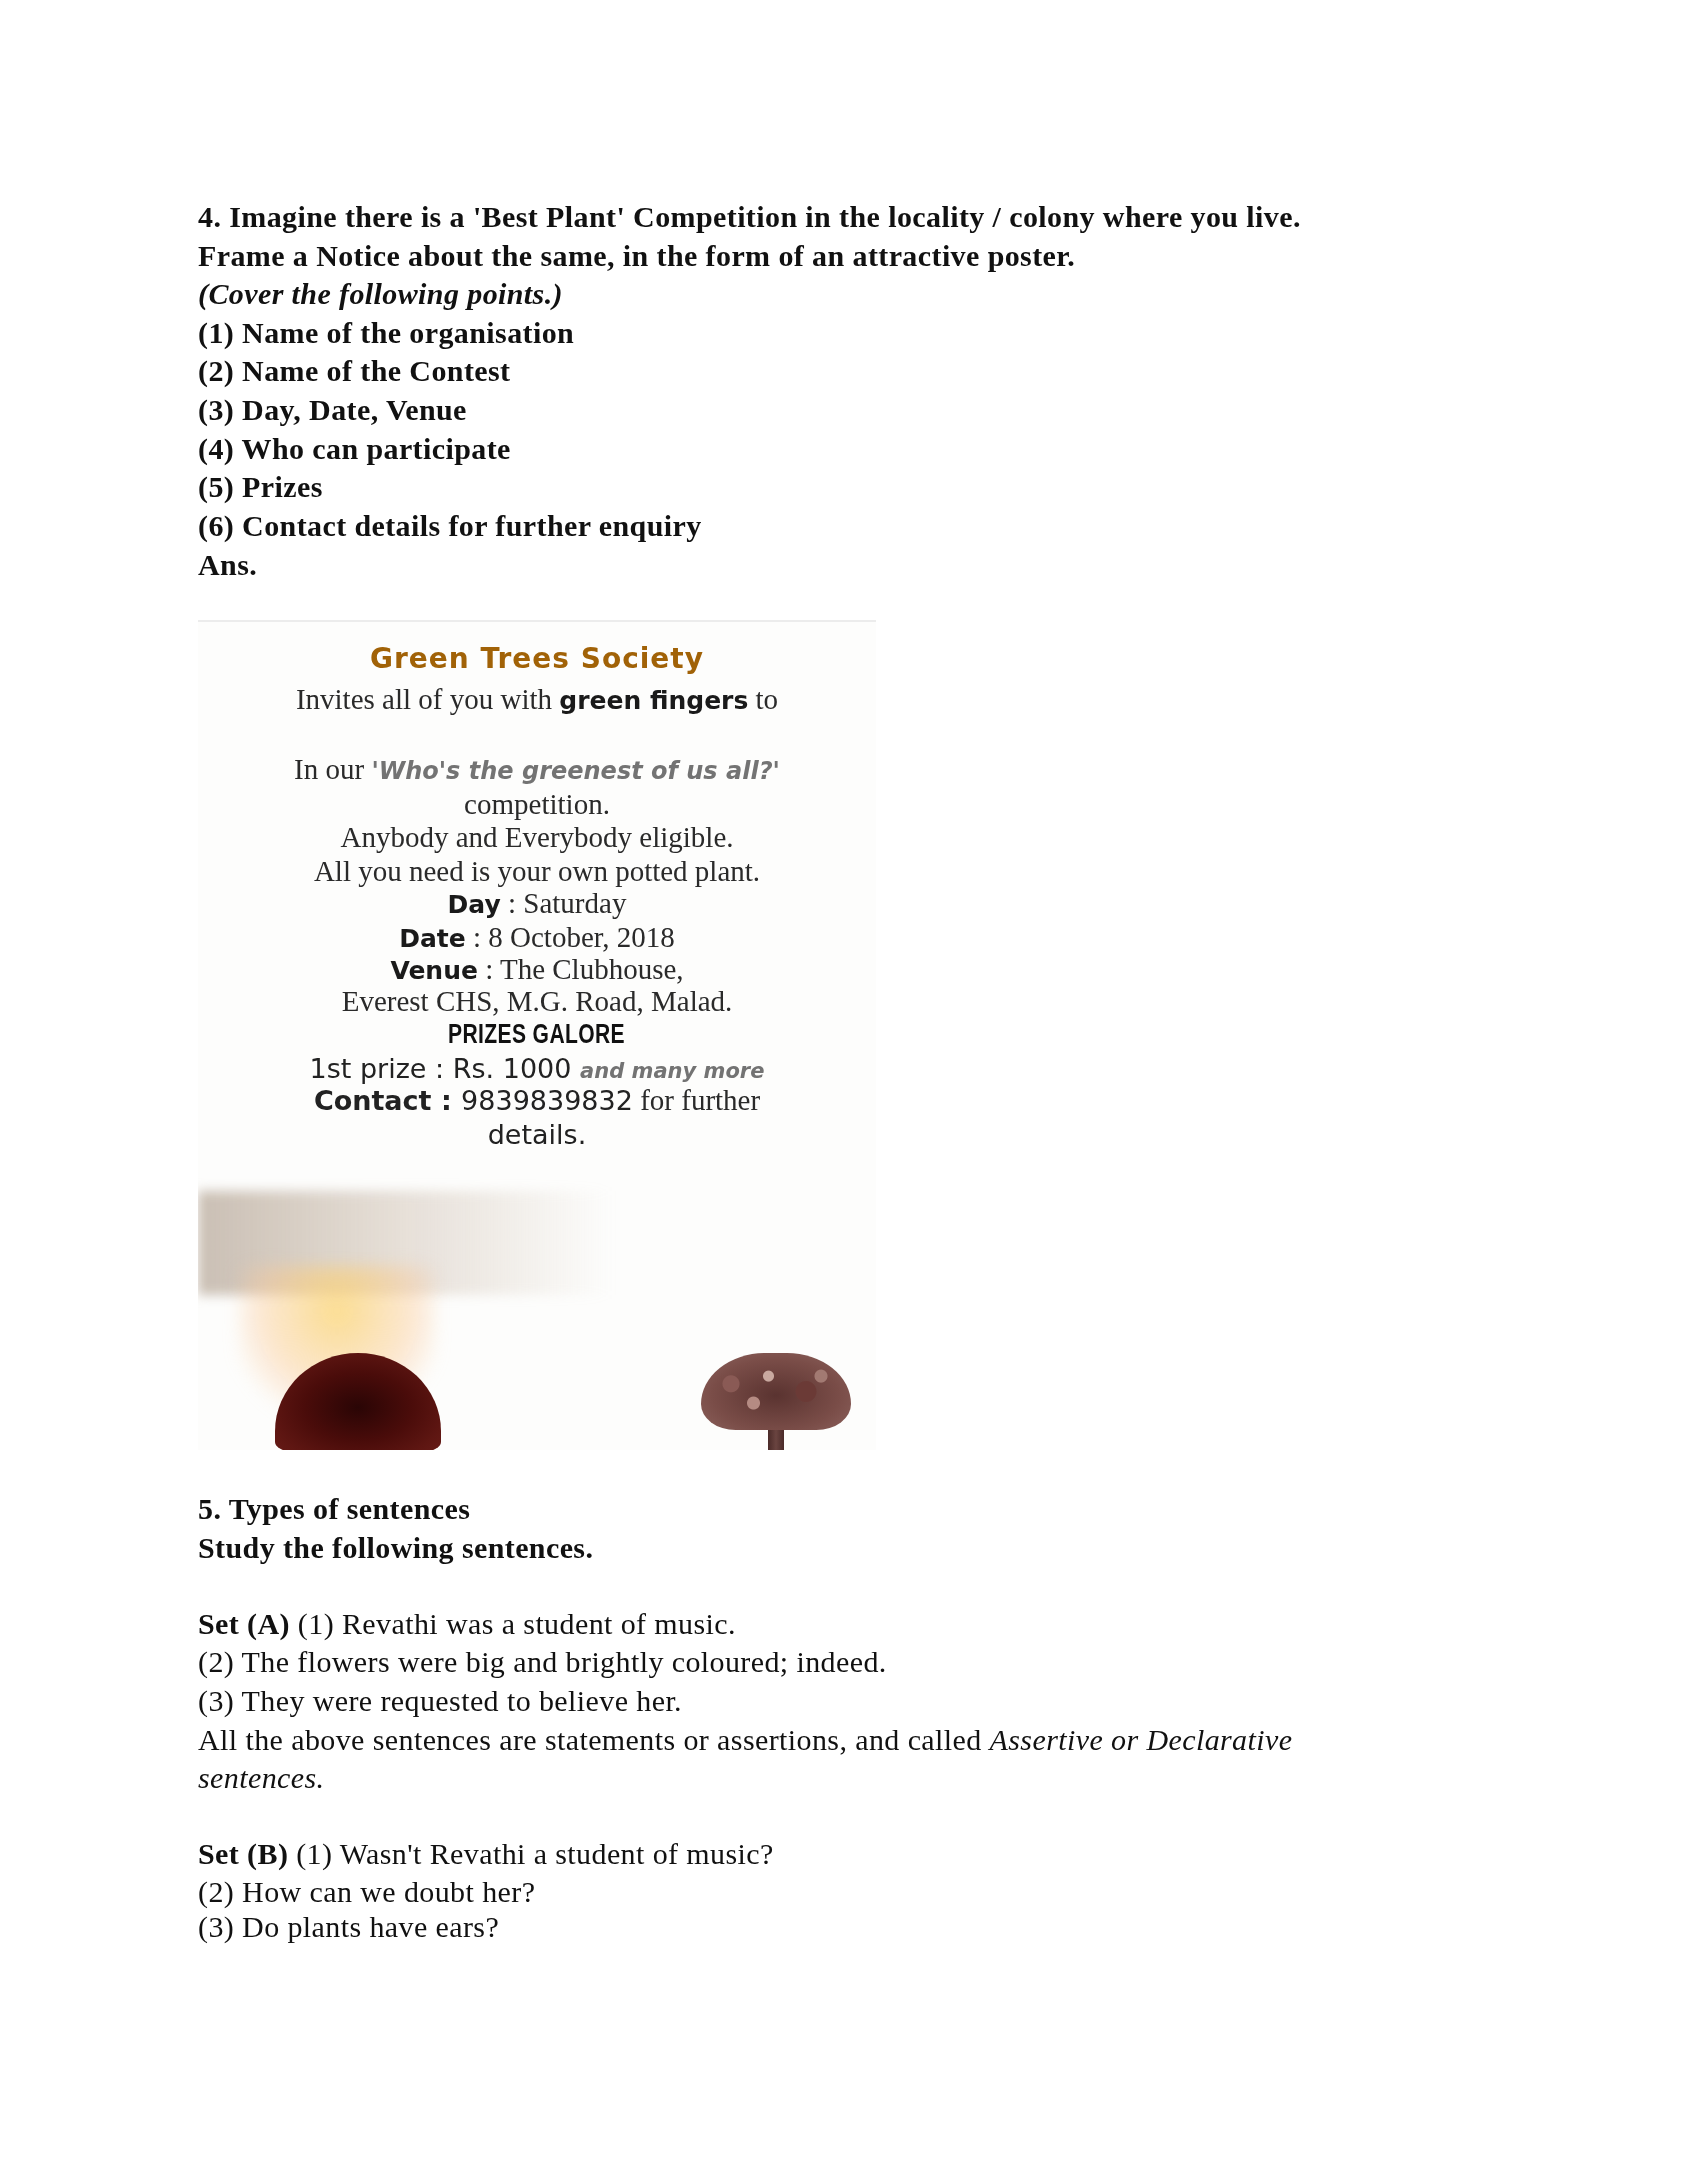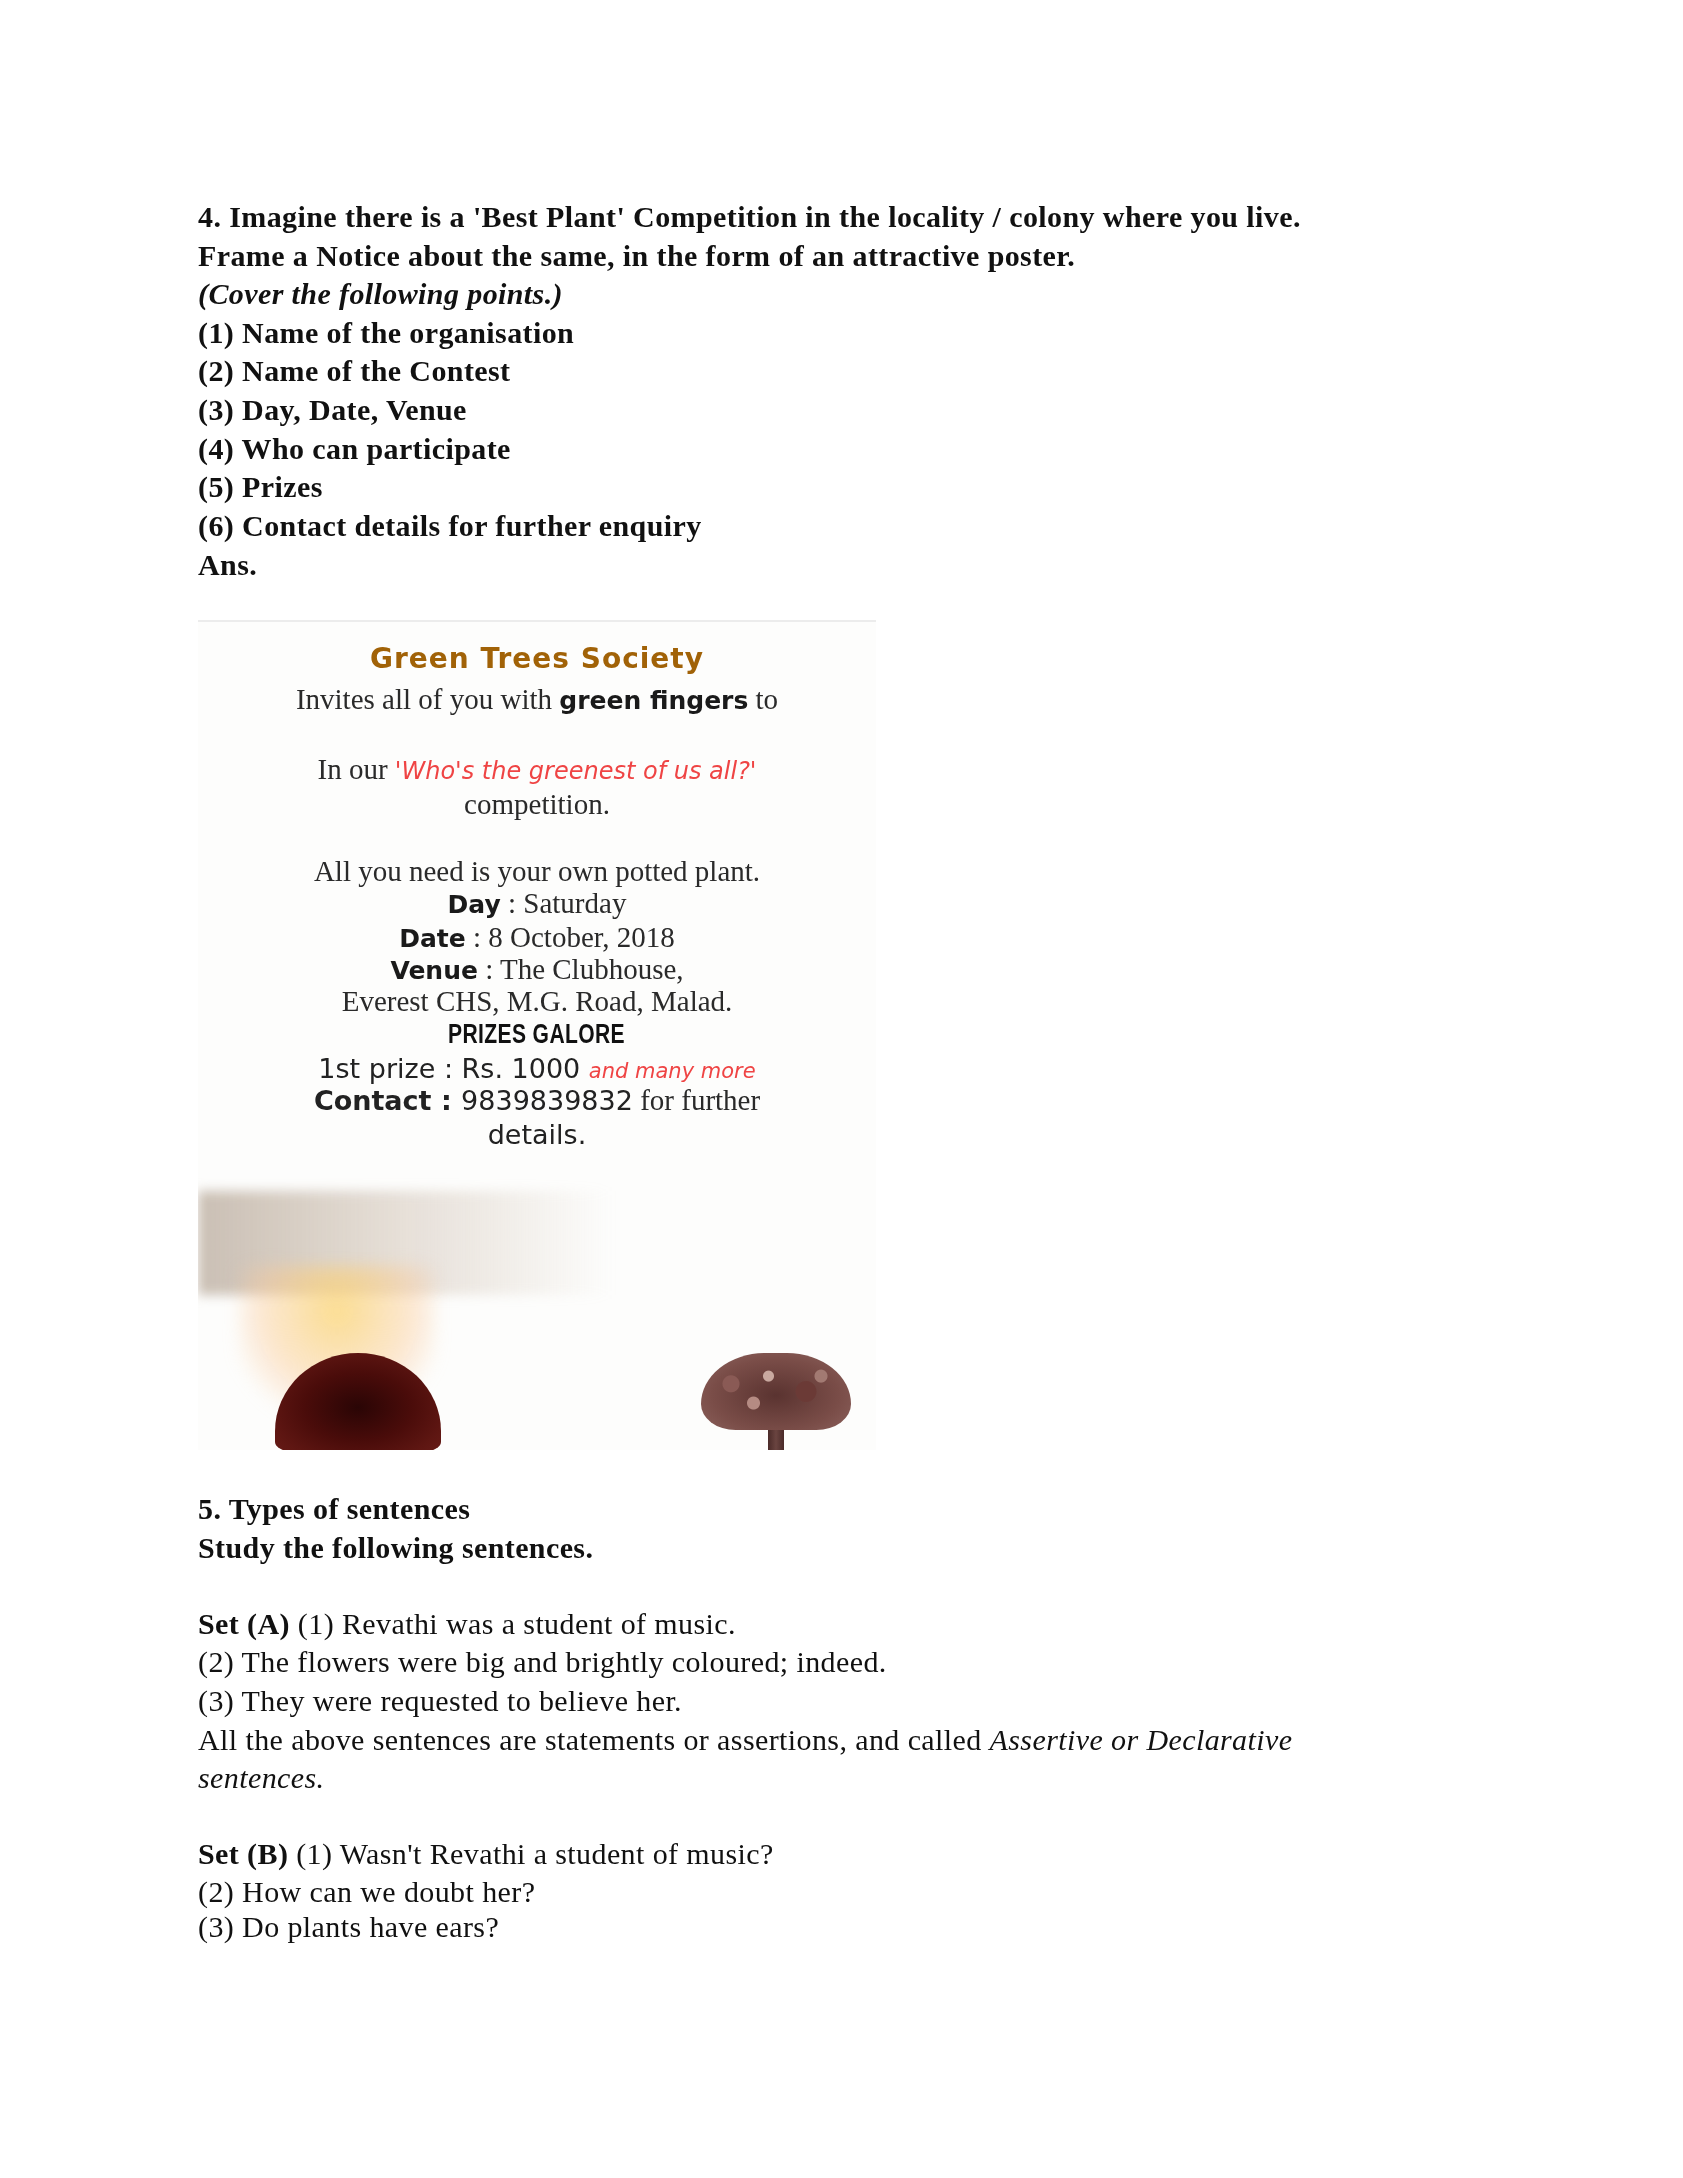--- a/index.html
+++ b/index.html
@@ -30,21 +30,21 @@
     background: radial-gradient(ellipse at 50% 30%, rgba(250,210,110,0.75), rgba(250,200,150,0.4) 55%, rgba(255,255,255,0) 80%);
     filter: blur(8px);
   }
   .pl {
     position: absolute; left: 0; width: 100%; text-align: center; white-space: nowrap;
     font-family: "Liberation Serif", serif; font-size: 29px; color: #2a2a2a; line-height: 40px;
   }
   .ps { font-family: "DejaVu Sans", sans-serif; font-weight: bold; color: #1a1a1a; }
   .title { font-family: "DejaVu Sans", sans-serif; font-weight: bold; font-size: 28px; letter-spacing: 1px; color: #a16207; }
   .galore { font-family: "Liberation Sans", sans-serif; font-weight: bold; font-size: 27px; transform: scaleX(0.78); display: inline-block; letter-spacing: 0.5px; color: #111; }
-  .emph { font-family: "DejaVu Sans", sans-serif; font-weight: normal; font-style: italic; font-size: 24px; color: #ef4444; }
+  .emph { font-family: "DejaVu Sans", sans-serif; font-weight: bold; font-style: italic; font-size: 24px; color: #737373; }
   .prize-line { font-family: "DejaVu Sans", sans-serif; font-size: 27px; color: #222; }
 
   .tree-left {
     position: absolute; left: 77px; top: 731px; width: 166px; height: 99px;
     background: radial-gradient(ellipse at 50% 55%, #2a0505 0%, #4a0c0a 45%, #5e1612 75%, #6a1d18 100%);
     border-radius: 84px 84px 20px 20px / 79px 79px 10px 10px;
   }
   .tree-right-canopy {
     position: absolute; left: 503px; top: 731px; width: 150px; height: 77px;
     background:
@@ -82,20 +82,21 @@
   <div class="pl" style="top:16px;">
     <span class="title">Green Trees Society</span>
   </div>
   <div class="pl" style="top:57px;">
     <span>Invites all of you with </span><span class="ps" style="font-size:25px;">green fingers</span><span> to</span>
   </div>
   <div class="pl" style="top:127px;">
     <span>In our </span><span class="emph">'Who's the greenest of us all?'</span>
   </div>
   <div class="pl" style="top:162px;">competition.</div>
+  <div class="pl" style="top:195px;">Anybody and Everybody eligible.</div>
   <div class="pl" style="top:229px;">All you need is your own potted plant.</div>
   <div class="pl" style="top:261px;">
     <span class="ps" style="font-size:25px;">Day</span><span> : Saturday</span>
   </div>
   <div class="pl" style="top:295px;">
     <span class="ps" style="font-size:25px;">Date</span><span> : 8 October, 2018</span>
   </div>
   <div class="pl" style="top:327px;">
     <span class="ps" style="font-size:25px;">Venue</span><span> : The Clubhouse,</span>
   </div>

